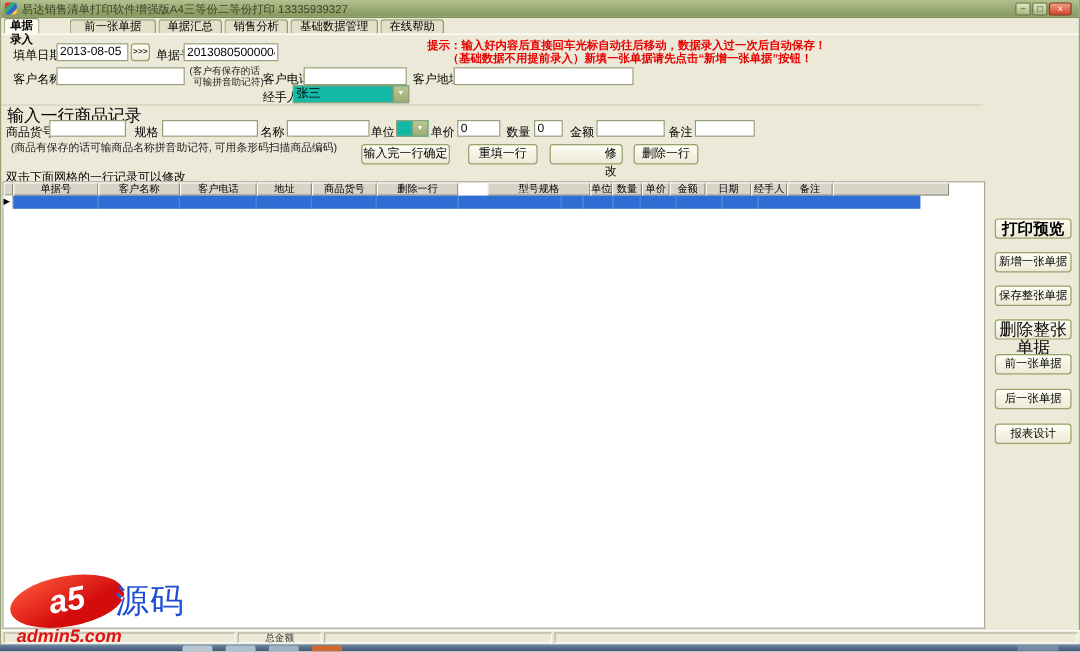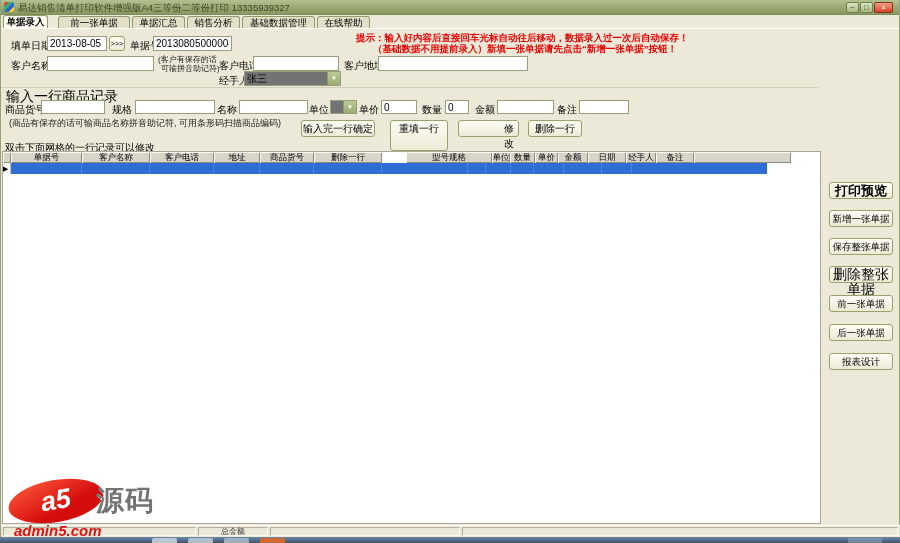--- a/index.html
+++ b/index.html
@@ -24,21 +24,21 @@
   .tab.active { background:#fdfcf0; top:0; height:13px; font-weight:bold; z-index:2; }
   .page-top { position:absolute; left:0; top:28px; width:100%; height:1px; background:#fff; }
 
   .lbl { position:absolute; font-size:10px; white-space:nowrap; }
   .inp { position:absolute; height:15px; border:1px solid #95a078; background:#fff; font-size:10px; padding:0 2px;
     font-family:"Liberation Sans","DejaVu Sans",sans-serif; }
   .note { position:absolute; font-size:8px; color:#222; white-space:nowrap; }
   .redhint { position:absolute; color:#e80000; font-weight:bold; font-size:9.5px; white-space:nowrap; }
   .btn { position:absolute; background:linear-gradient(#fefdf4,#ecead6); border:1px solid #98a26b; border-radius:3px;
     font-size:10px; text-align:center; cursor:default; }
-  .dd { position:absolute; height:15px; border:1px solid #95a078; background:#737373; font-size:10px; padding:0 2px; line-height:13px; }
+  .dd { position:absolute; height:15px; border:1px solid #95a078; background:#14b8a6; font-size:10px; padding:0 2px; line-height:13px; }
   .dd .arrow { position:absolute; right:0; top:0; bottom:0; width:13px; background:linear-gradient(#bcc795,#9dab74);
     border-left:1px solid #8d9a68; color:#fff; font-size:6px; line-height:13px; text-align:center; }
 
   .grpline { position:absolute; left:0; top:87px; width:818px; height:1px; background:#d4d0b8; }
   .grplbl { position:absolute; left:5px; top:88px; font-size:14px; }
 
   
   .grid { position:absolute; left:1px; top:151px; width:819px; height:373px; background:#fff; border:1px solid #a9a795; }
   .ghead { position:absolute; left:0; top:0; height:11px; display:flex; }
   .hcell { height:11px; background:#d8d4c8; box-shadow:inset 1px 1px 0 #fcfbf5, inset -1px -1px 0 #8a8a7a;
@@ -58,39 +58,39 @@
   
   .taskbar { position:absolute; left:0; top:537px; width:900px; height:6px; background:linear-gradient(#6d89a5,#3c5470); }
   .tb-icon { position:absolute; top:538px; height:5px; width:25px; border-radius:2px 2px 0 0; }
   .tb-tray { position:absolute; top:538px; left:848px; width:34px; height:5px; background:#8ba3bb; opacity:.6; }
 
   
   .watermark { position:absolute; left:0; top:476px; width:165px; height:67px; z-index:50; pointer-events:none; }
   .wm-ellipse { position:absolute; left:8px; top:4px; width:96px; height:42px; border-radius:50%;
     background:linear-gradient(160deg,#ff5a3c,#d40c0c 65%); transform:rotate(-10deg);
     color:#fff; font-weight:bold; font-style:italic; font-size:27px; text-align:center; line-height:40px; }
-  .wm-cn { position:absolute; left:96px; top:6px; color:#737373; font-weight:bold; font-size:28px; letter-spacing:1px;
+  .wm-cn { position:absolute; left:96px; top:6px; color:#1d4ed8; font-weight:normal; font-size:28px; letter-spacing:1px;
     text-shadow:1px 1px 0 #fff; }
   .wm-domain { position:absolute; left:14px; top:46px; color:#e01212; font-weight:bold; font-style:italic; font-size:15px; }
 </style>
 </head>
 <body>
 
 <div id="window">
 
   <div class="titlebar">
     <div class="app-icon"></div>
     <div class="title-text">易达销售清单打印软件增强版A4三等份二等份打印 13335939327</div>
     <div class="winbtn" style="left:845px;width:13px;">−</div>
     <div class="winbtn" style="left:859px;width:13px;">□</div>
     <div class="winbtn close" style="left:873px;width:19px;">×</div>
   </div>
 
   <div class="tabstrip">
-    <div class="tab active" style="left:2px;width:45px;">单据录入</div>
+    <div class="tab active" style="left:2px;width:30px;">单据录入</div>
     <div class="tab" style="left:57px;width:72px;">前一张单据</div>
     <div class="tab" style="left:131px;width:53px;">单据汇总</div>
     <div class="tab" style="left:186px;width:53px;">销售分析</div>
     <div class="tab" style="left:241px;width:73px;">基础数据管理</div>
     <div class="tab" style="left:316px;width:53px;">在线帮助</div>
   </div>
   <div class="page-top"></div>
 
   <div class="lbl" style="left:10px;top:39px;">填单日期</div>
   <input class="inp" style="left: 46px; top: 36px; width: 60px;" value="2013-08-05">
@@ -134,21 +134,21 @@
   <div class="lbl" style="left:421px;top:103px;">数量</div>
   <input class="inp" style="left: 444px; top: 100px; width: 24px; height: 14px;" value="0">
   <div class="lbl" style="left:474px;top:103px;">金额</div>
   <input class="inp" style="left: 496px; top: 100px; width: 57px; height: 14px;">
   <div class="lbl" style="left:556px;top:103px;">备注</div>
   <input class="inp" style="left: 578px; top: 100px; width: 50px; height: 14px;">
 
   <div class="note" style="left:8px;top:117px;font-size:9px;">(商品有保存的话可输商品名称拼音助记符, 可用条形码扫描商品编码)</div>
 
   <div class="btn" style="left:300px;top:120px;width:74px;height:17px;line-height:15px;">输入完一行确定</div>
-  <div class="btn" style="left:389px;top:120px;width:58px;height:31px;line-height:15px;">重填一行</div>
+  <div class="btn" style="left:389px;top:120px;width:58px;height:17px;line-height:15px;">重填一行</div>
   <div class="btn" style="left:457px;top:120px;width:61px;height:17px;line-height:15px;padding-left:41px;">修改一行保存</div>
   <div class="btn" style="left:527px;top:120px;width:54px;height:17px;line-height:15px;">删除一行</div>
 
   <div class="lbl" style="left:4px;top:141px;">双击下面网格的一行记录可以修改</div>
 
   <div class="grid">
     <div class="ghead">
       <div class="hcell" style="width:8px;"></div>
       <div class="hcell" style="width:71px;">单据号</div>
       <div class="hcell" style="width:68px;">客户名称</div>

